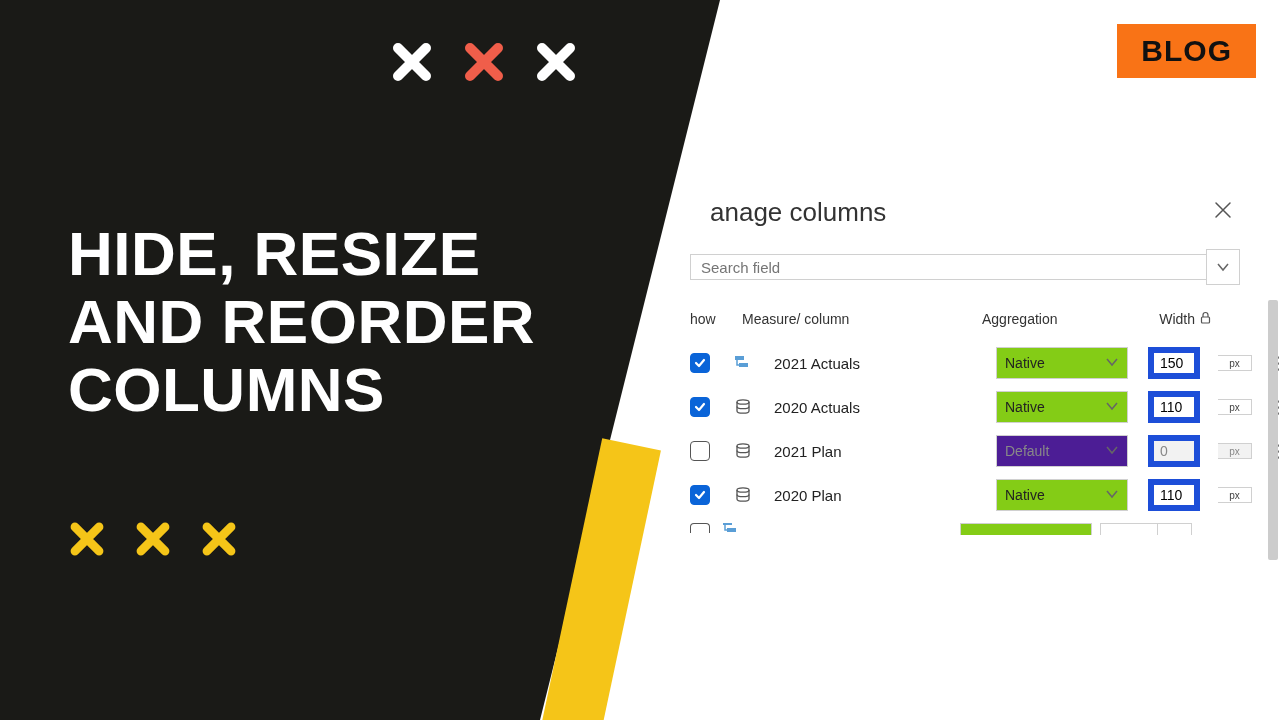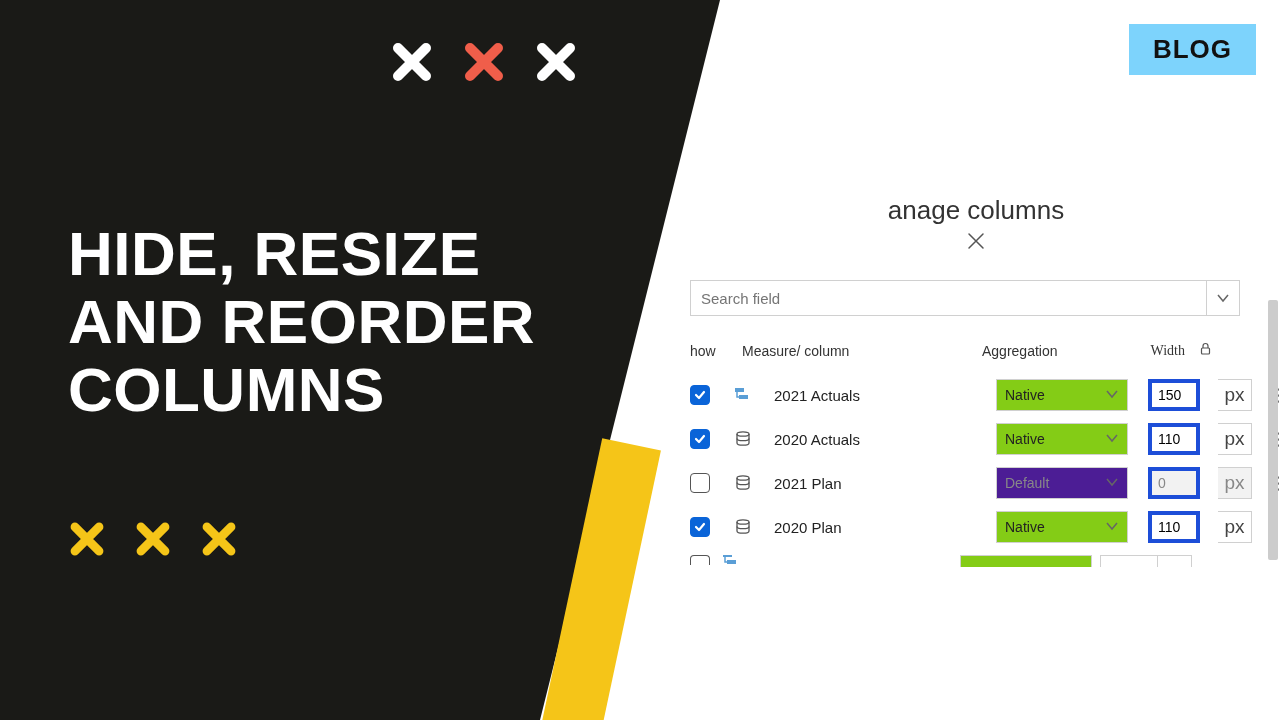--- a/index.html
+++ b/index.html
@@ -57,24 +57,24 @@
   display: flex;
   gap: 28px;
   z-index: 4;
 }
 
 .x-icon svg { display: block; }
 
 .blog-badge {
   position: absolute;
   right: 24px; top: 24px;
-  background: #7dd3fc;
+  background: #f97316;
   color: #111;
   font-weight: 800;
-  font-size: 26px;
+  font-size: 30px;
   padding: 10px 24px;
   letter-spacing: 1px;
   z-index: 5;
 }
 
 
 .panel {
   position: absolute;
   left: 680px; top: 195px;
   width: 570px;
@@ -83,21 +83,20 @@
 }
 
 .panel-header {
   display: flex;
   align-items: center;
   justify-content: space-between;
   padding: 0 8px 20px 30px;
   font-size: 26px;
   font-weight: 400;
   color: #333;
-  flex-direction: column;
 }
 
 .close-x {
   font-size: 22px;
   color: #555;
   cursor: pointer;
   padding: 4px 10px;
   font-weight: 300;
 }
 
@@ -108,41 +107,41 @@
 }
 
 .search-input {
   flex: 1;
   border: 1px solid #d0d0d0;
   border-right: none;
   padding: 8px 10px;
   font-size: 15px;
   color: #555;
   outline: none;
-  height: 36px;
+  height: 26px;
 }
 
 .search-dd {
   width: 34px; height: 36px;
   border: 1px solid #d0d0d0;
   display: flex; align-items: center; justify-content: center;
   cursor: pointer;
   background: #fff;
 }
 
 .col-headers {
   display: grid;
   grid-template-columns: 52px 240px 140px 90px 20px;
   font-size: 14px;
   color: #333;
   padding: 10px 10px 14px 10px;
   align-items: center;
 }
 
-.col-headers .width-hdr { display: flex; align-items: center; gap: 14px; justify-content: flex-end; font-family: Liberation Serif, serif; }
+.col-headers .width-hdr { display: flex; align-items: center; gap: 4px; justify-content: flex-end; }
 
 .rows-wrap {
   padding: 0 10px;
 }
 
 .row {
   display: grid;
   grid-template-columns: 30px 22px 218px 140px 58px 34px 20px;
   gap: 12px;
   align-items: center;
@@ -174,36 +173,36 @@
   justify-content: space-between;
   padding: 0 8px;
   font-size: 14px;
   cursor: pointer;
   background: #84cc16;
   margin-right: 8px;
 }
 .agg-select.disabled { background: #4c1d95; color: #888; }
 
 .width-input {
-  border: 4px solid #1d4ed8;
+  border: 6px solid #1d4ed8;
   height: 32px;
   width: 52px;
   padding: 0 6px;
   font-size: 14px;
   text-align: left;
   outline: none;
 }
 .width-input.disabled { background: #f2f2f2; color: #888; }
 
 .px-box {
   border: 1px solid #d0d0d0;
   border-left: none;
-  height: 32px;
+  height: 16px;
   display: flex; align-items: center; justify-content: center;
-  font-size: 19px;
+  font-size: 10px;
   padding: 0 6px;
   color: #444;
 }
 .px-box.disabled { background: #f2f2f2; color: #888; }
 
 .drag-handle {
   display: grid;
   grid-template-columns: repeat(2, 3px);
   grid-template-rows: repeat(3, 3px);
   gap: 3px;

